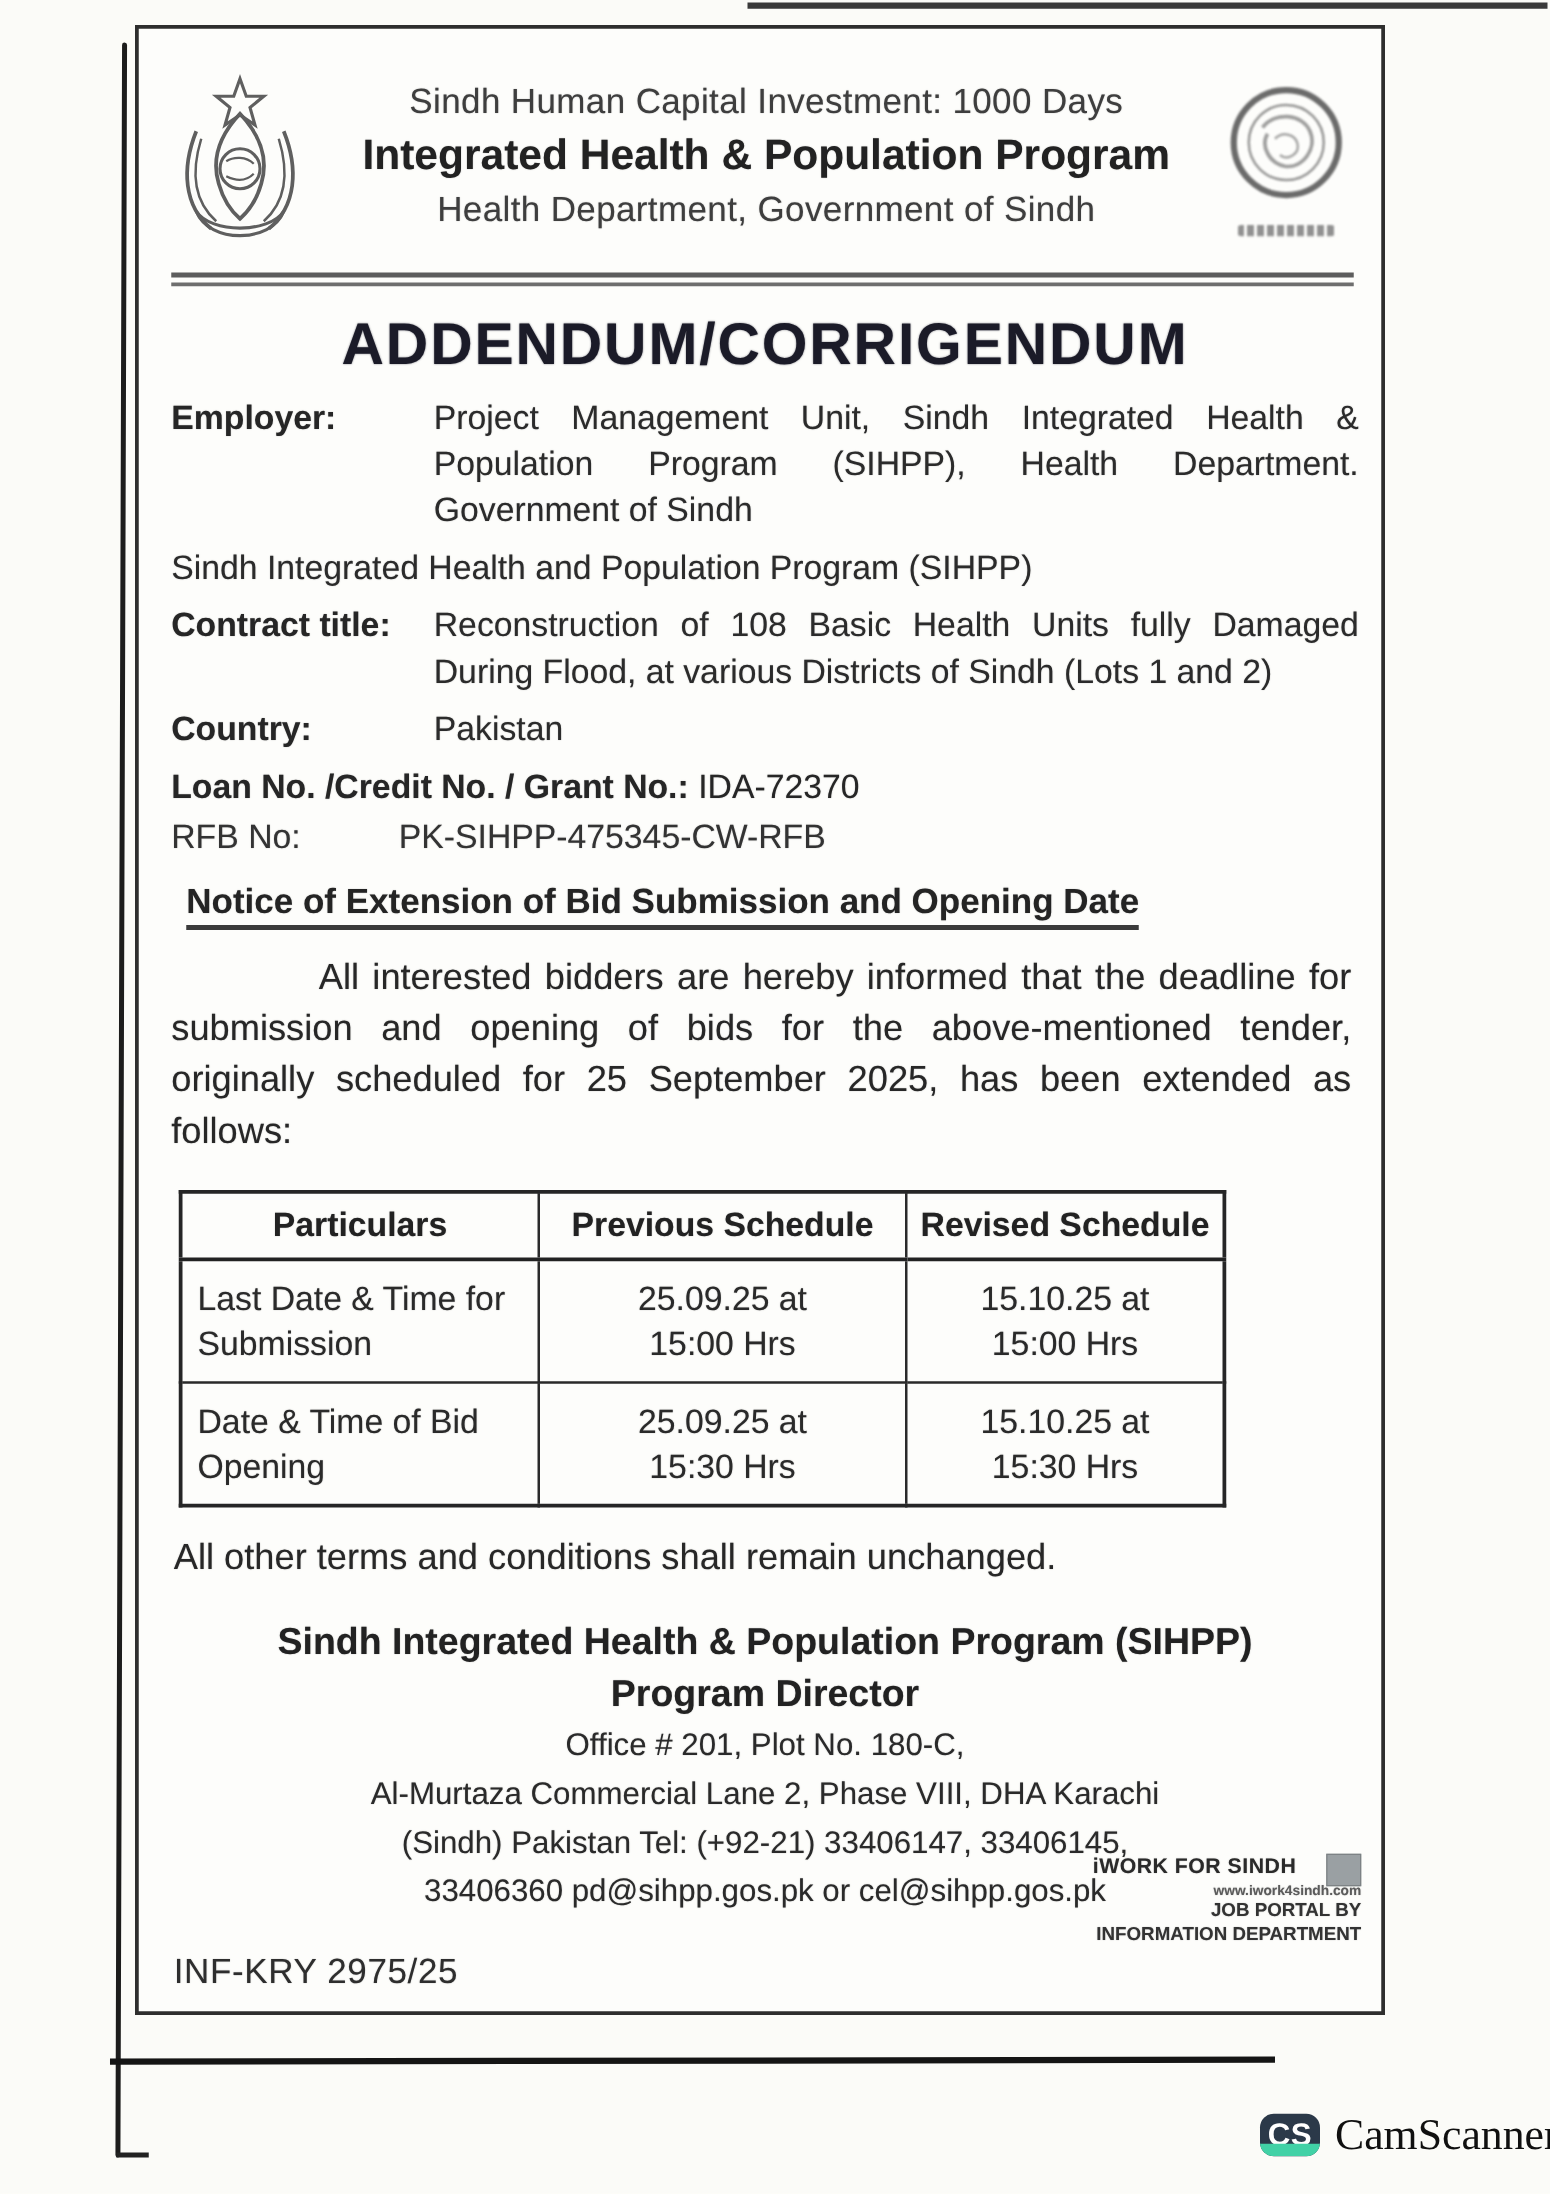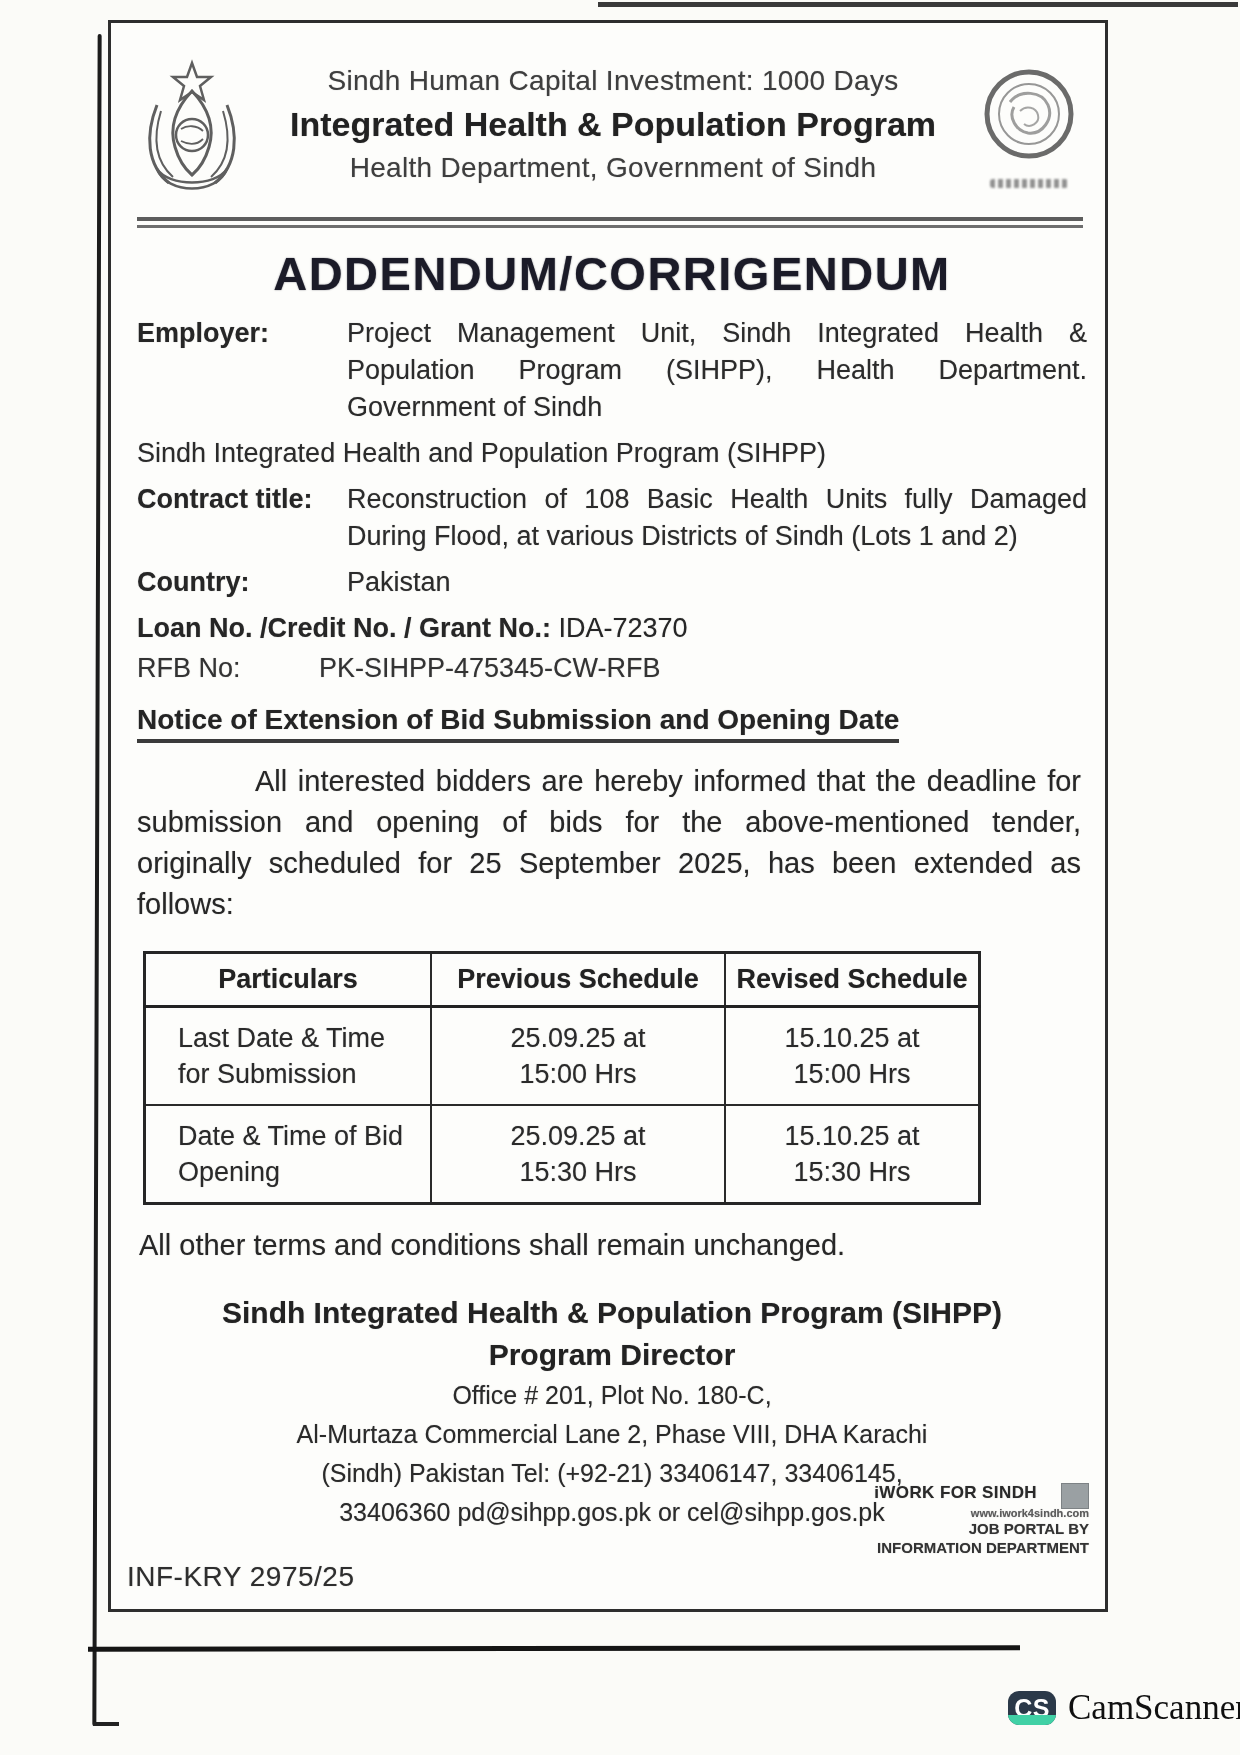--- a/index.html
+++ b/index.html
@@ -68,53 +68,53 @@
   .info-row{display:flex;margin-bottom:9px;gap:28px;}
   .info-label{flex:0 0 182px;font-weight:700;font-size:27px;line-height:37px;}
   .info-value{flex:1;font-size:27px;line-height:37px;text-align:justify;color:#2b2b2b;}
   .loan-row{font-size:27px;line-height:36px;margin:2px 0 4px;}
   .loan-label{font-weight:700;}
   .rfb-row{font-size:27px;line-height:36px;display:flex;color:#333;}
   .rfb-label{flex:0 0 182px;}
   
   .notice-heading{
     display:inline-block;font-size:28px;font-weight:700;color:#242424;
-    border-bottom:4px solid #3b3b3b;padding-bottom:3px;margin:18px 0 10px;text-align:right;
+    border-bottom:4px solid #3b3b3b;padding-bottom:3px;margin:18px 12px 10px;text-align:right;
   }
   
   .body-par{
     font-size:29px;line-height:41px;text-align:justify;text-indent:118px;
     color:#272727;margin:8px 6px 0 0;
   }
   
   .sched-table{
     width:838px;margin:26px 0 0 6px;border-collapse:collapse;
     border:3px solid #262626;
   }
   .sched-table th{
     font-size:27px;font-weight:700;padding:10px 6px;text-align:center;
     border:2px solid #2a2a2a;border-bottom:3px solid #222;color:#222;
   }
   .sched-table td{
     font-size:27px;line-height:36px;padding:12px 10px;vertical-align:middle;
     border:2px solid #2a2a2a;color:#2a2a2a;
   }
-  .sched-table td.part{ text-align:left;padding-left:32px;}
+  .sched-table td.part{ text-align:left;padding-left:12px;}
   .sched-table td.center{ text-align:center;white-space:pre-line;}
   .sched-table tr{height:88px;margin-left:24px;}
   .sched-table tr.head{height:54px;}
   
   .terms-line{font-size:29px;color:#272727;margin:24px 0 0 2px;}
   
   .sig{ text-align:center;margin-top:30px;}
   .sig .bold{font-size:30px;font-weight:700;color:#222;line-height:42px;}
   .sig .addr{font-size:25px;color:#2a2a2a;line-height:39px;}
   
   .ref-number{
-    position:absolute;left:16px;bottom:16px;font-size:28px;color:#2e2e2e;letter-spacing:.5px;
+    position:absolute;left:28px;bottom:16px;font-size:28px;color:#2e2e2e;letter-spacing:.5px;
   }
   .badge{
     position:absolute;right:16px;bottom:52px;text-align:right;color:#2d2d2d;
   }
   .badge-row{display:flex;align-items:flex-start;justify-content:flex-end;gap:24px;}
   .badge-title{font-size:17px;font-weight:800;letter-spacing:.4px;color:#2a2a2a;}
   .badge-box{width:26px;height:24px;background:#9aa0a3;border:1px solid #7d8285;filter:blur(.4px);}
   .badge-url{font-size:11px;color:#5b5b5b;font-weight:700;margin-top:-2px;}
   .badge-l2,.badge-l3{font-size:15px;font-weight:800;color:#333;line-height:19px;}
   

